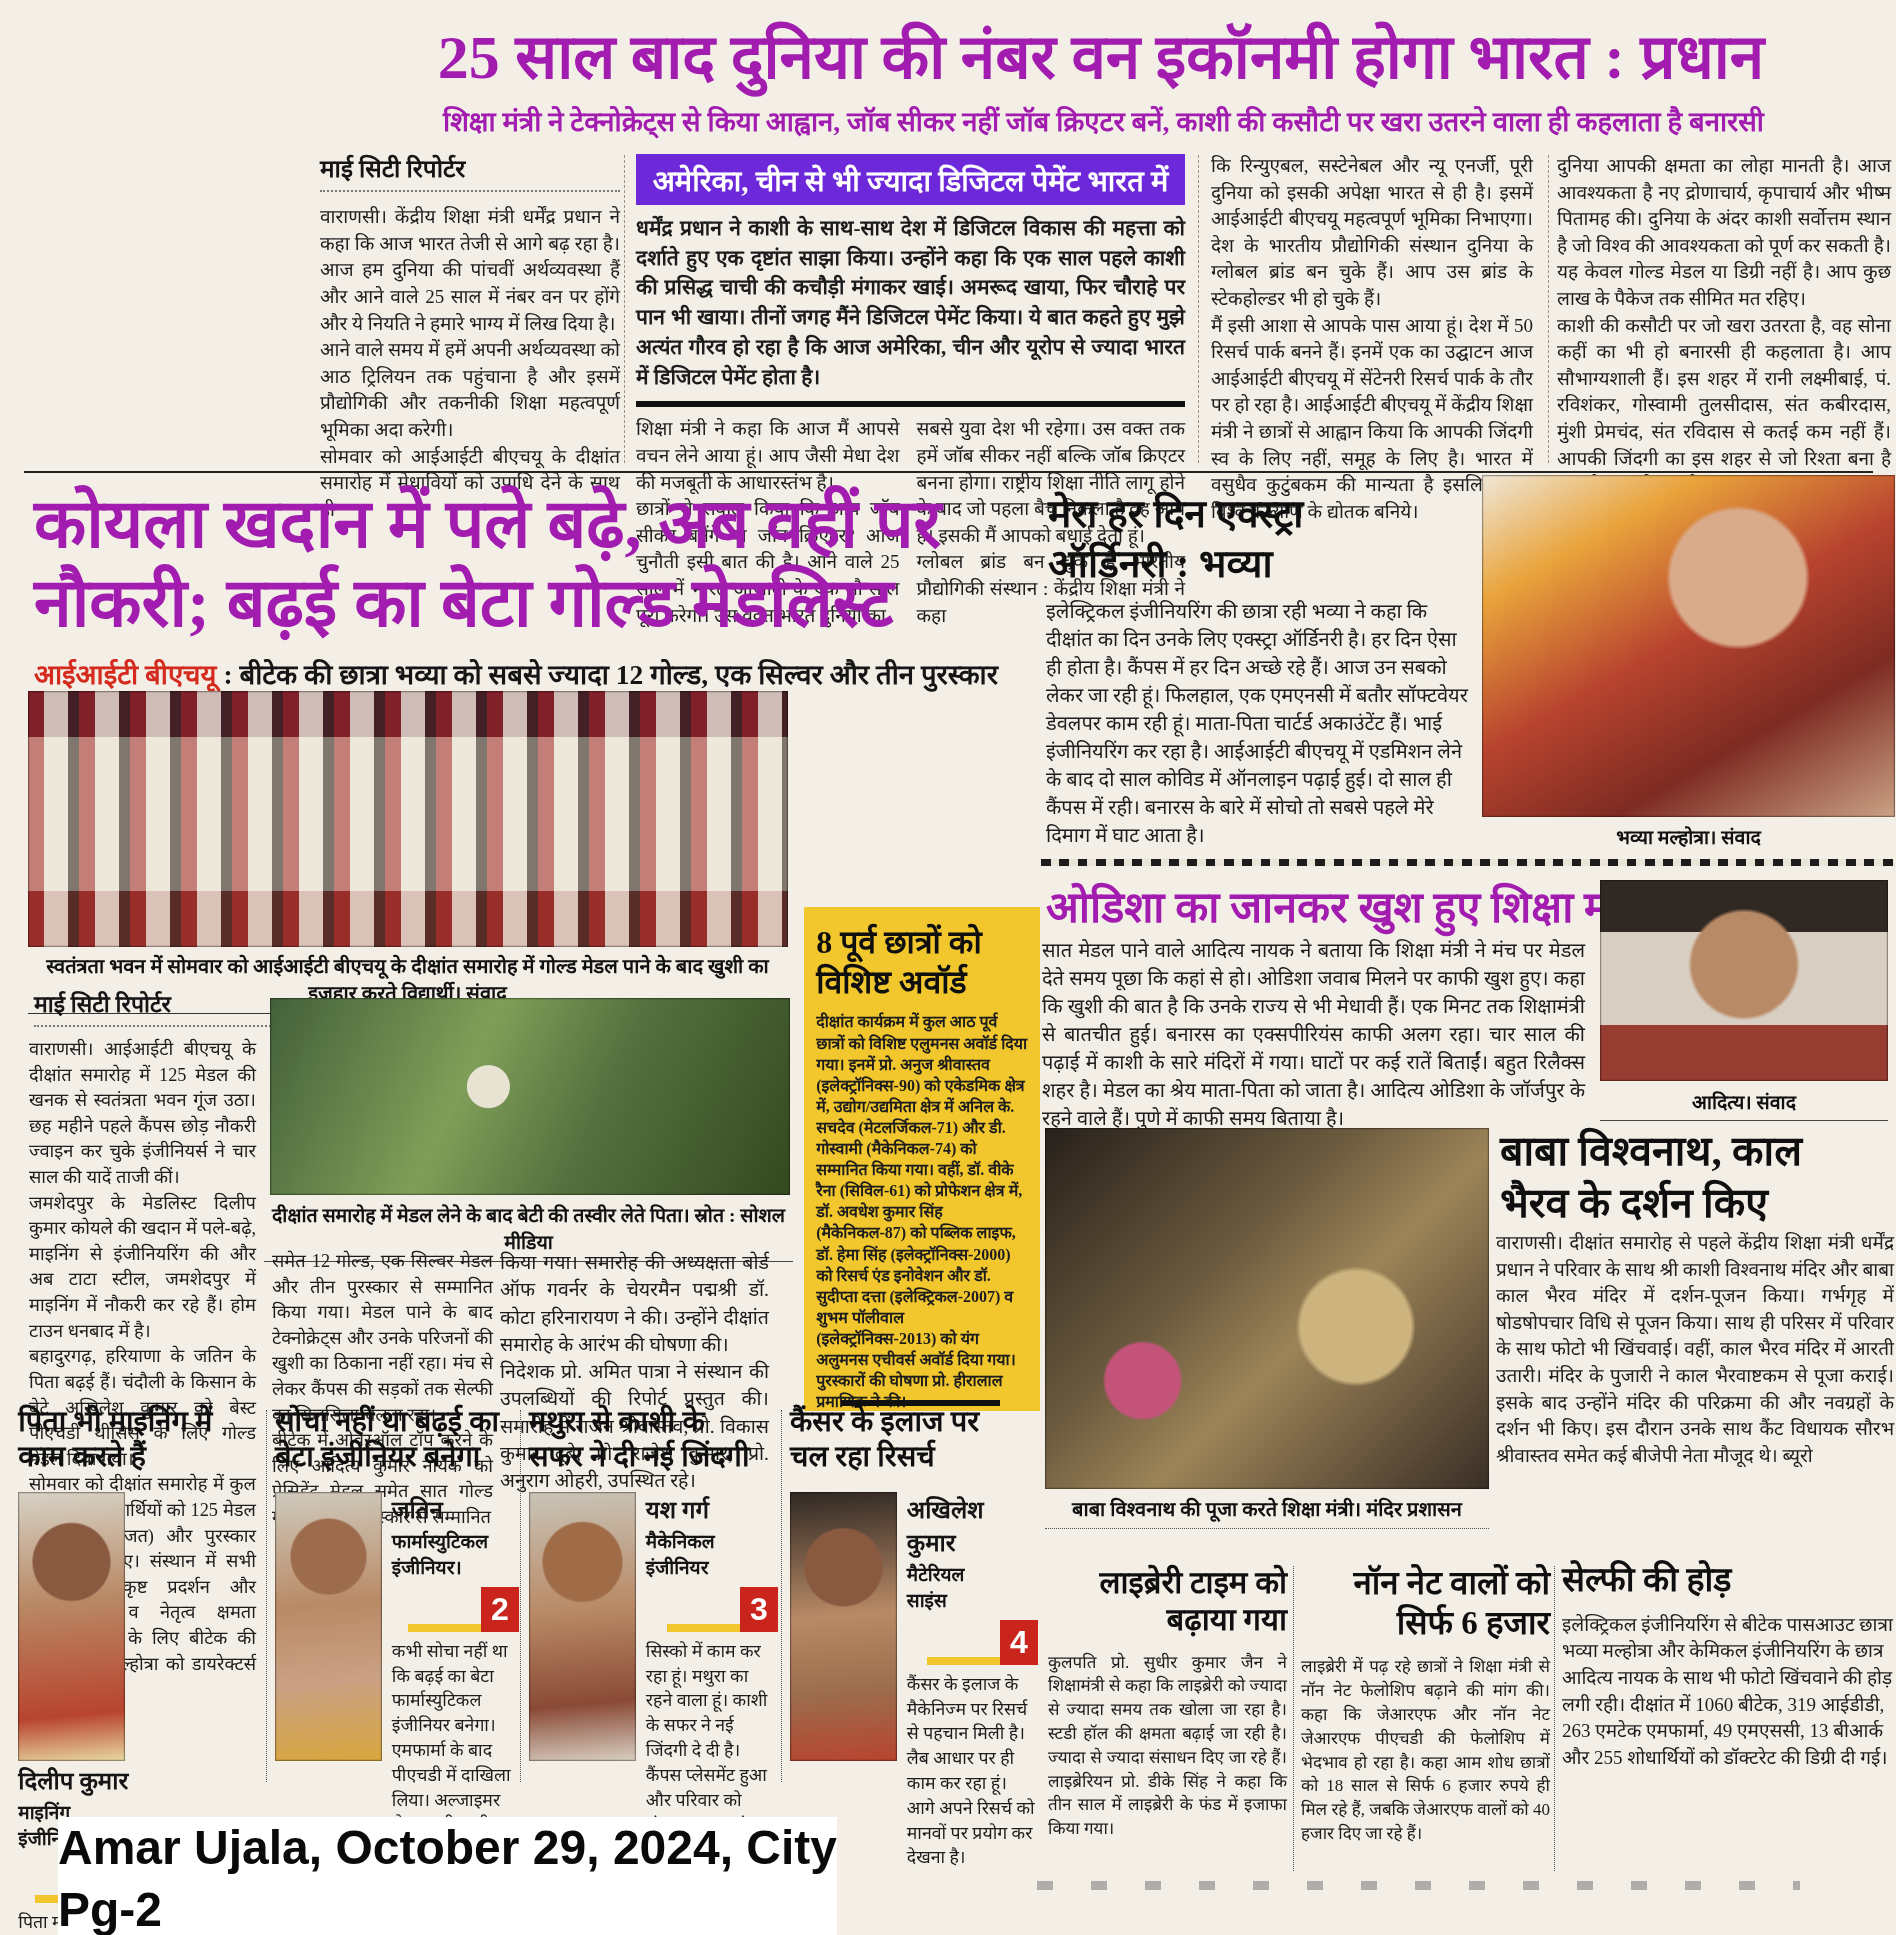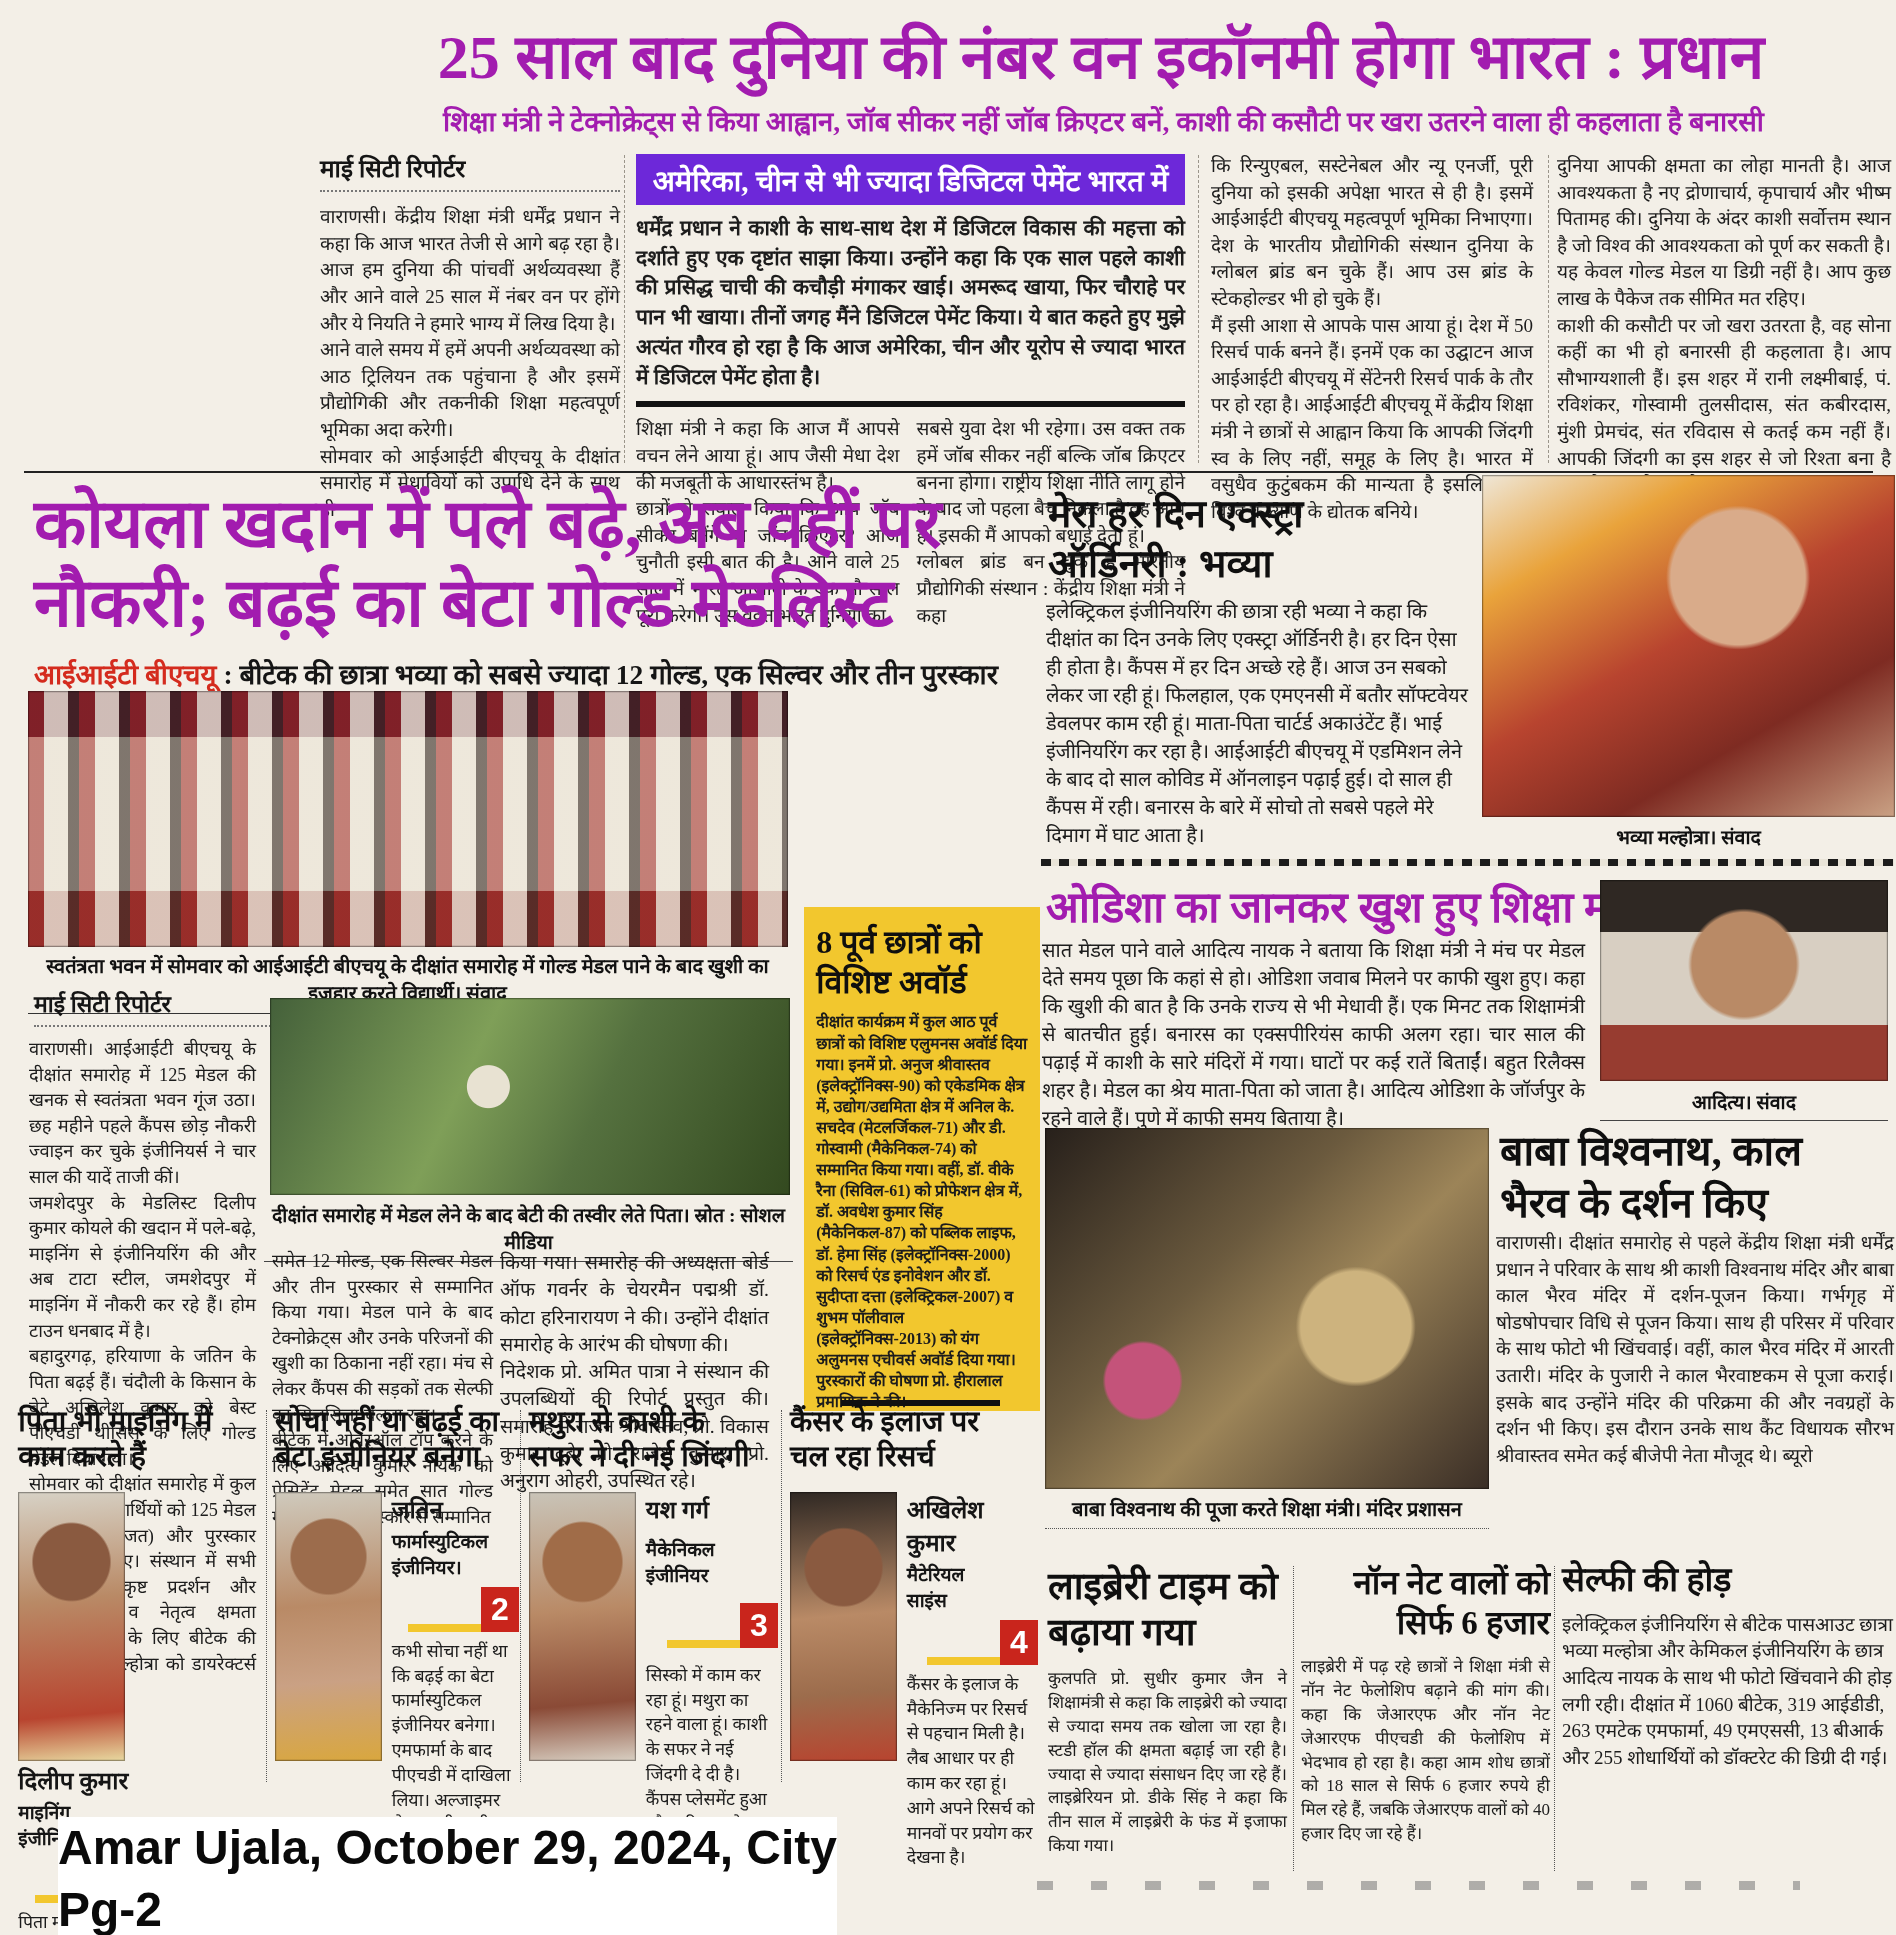--- a/index.html
+++ b/index.html
@@ -178,21 +178,21 @@
 
   <div class="abs vdot" style="left:520px;top:1410px;height:372px;"></div>
 
   <div class="abs" style="left:529px;top:1404px;width:249px;">
     <div class="titleblock" style="font-size:29px;line-height:1.22;">मथुरा से काशी के
 सफर ने दी नई जिंदगी</div>
     <div style="display:flex;margin-top:17px;gap:9.8px;">
       <div class="photo" style="width:107px;height:269px;flex:none;
                   background:radial-gradient(circle at 50% 26%, #a06c48 0 39px, transparent 41px),
                              linear-gradient(175deg,#c9c4b8 0%,#b98a66 44%,#8a4a36 78%,#d8cfc2 100%);"></div>
-      <div class="rightcol" style="position:relative;width:132px;gap:8px;">
+      <div class="rightcol" style="position:relative;width:132px;">
         <div style="font-weight:800;font-size:24px;">यश गर्ग</div>
         <div style="font-weight:700;font-size:19px;white-space:pre-line;margin-top:3.7px;">मैकेनिकल
 इंजीनियर</div>
         <div style="display:flex;align-items:flex-end;justify-content:flex-end;margin-top:6.1px;">
           <div class="ybar" style="width:73px;height:7.3px;"></div>
           <div class="badge" style="width:38px;height:45px;font-size:32px;line-height:45px;">3</div>
         </div>
         <div class="bodytext" style="font-size:17.7px;margin-top:7.3px;text-align:left;">सिस्को में काम कर रहा हूं। मथुरा का रहने वाला हूं। काशी के सफर ने नई जिंदगी दे दी है। कैंपस प्लेसमेंट हुआ और परिवार को संभाल पा रहा हूं।</div>
       </div>
     </div>
@@ -214,21 +214,21 @@
         <div style="display:flex;align-items:flex-end;justify-content:flex-end;margin-top:6.1px;">
           <div class="ybar" style="width:73px;height:7.3px;"></div>
           <div class="badge" style="width:38px;height:45px;font-size:32px;line-height:45px;">4</div>
         </div>
         <div class="bodytext" style="font-size:17.7px;margin-top:7.3px;text-align:left;">कैंसर के इलाज के मैकेनिज्म पर रिसर्च से पहचान मिली है। लैब आधार पर ही काम कर रहा हूं। आगे अपने रिसर्च को मानवों पर प्रयोग कर देखना है।</div>
       </div>
     </div>
   </div>
 
   <div class="abs" style="left:1048px;top:1564px;width:239px;">
-    <div class="titleblock" style="font-size:38px;line-height:1.2;text-align:left;font-family:Liberation Serif, serif;">लाइब्रेरी टाइम को
+    <div class="titleblock" style="font-size:31px;line-height:1.2;text-align:right;font-family:Liberation Serif, serif;">लाइब्रेरी टाइम को
 बढ़ाया गया</div>
     <div class="bodytext" style="font-size:17px;margin-top:12.2px;">कुलपति प्रो. सुधीर कुमार जैन ने शिक्षामंत्री से कहा कि लाइब्रेरी को ज्यादा से ज्यादा समय तक खोला जा रहा है। स्टडी हॉल की क्षमता बढ़ाई जा रही है। ज्यादा से ज्यादा संसाधन दिए जा रहे हैं। लाइब्रेरियन प्रो. डीके सिंह ने कहा कि तीन साल में लाइब्रेरी के फंड में इजाफा किया गया।</div>
   </div>
 
   <div class="abs vdot" style="left:1293px;top:1566px;height:305px;"></div>
 
   <div class="abs" style="left:1301px;top:1564px;width:249px;">
     <div class="titleblock" style="font-size:33px;line-height:1.2;text-align:right;">नॉन नेट वालों को
 सिर्फ 6 हजार</div>
     <div class="bodytext" style="font-size:17px;margin-top:12.2px;">लाइब्रेरी में पढ़ रहे छात्रों ने शिक्षा मंत्री से नॉन नेट फेलोशिप बढ़ाने की मांग की। कहा कि जेआरएफ और नॉन नेट जेआरएफ पीएचडी की फेलोशिप में भेदभाव हो रहा है। कहा आम शोध छात्रों को 18 साल से सिर्फ 6 हजार रुपये ही मिल रहे हैं, जबकि जेआरएफ वालों को 40 हजार दिए जा रहे हैं।</div>

